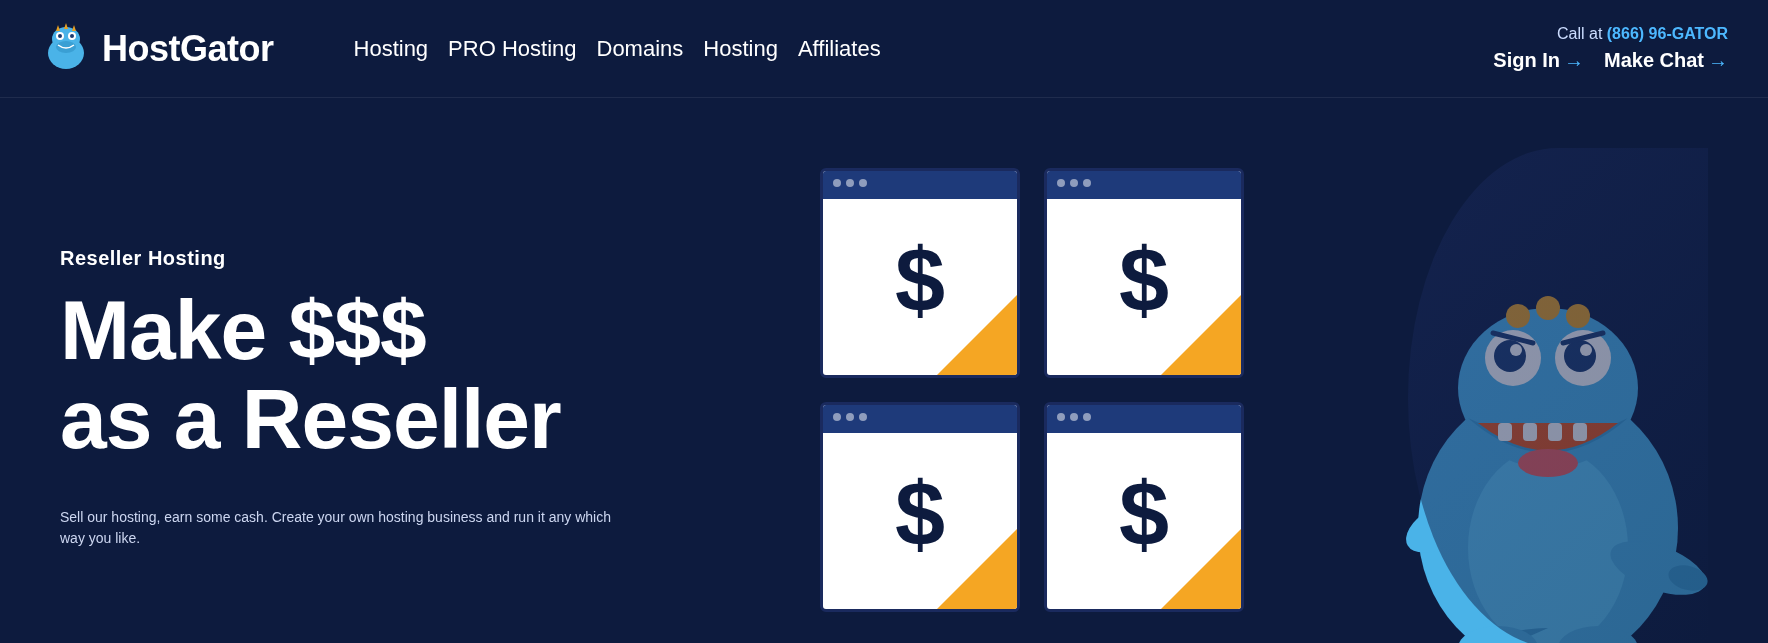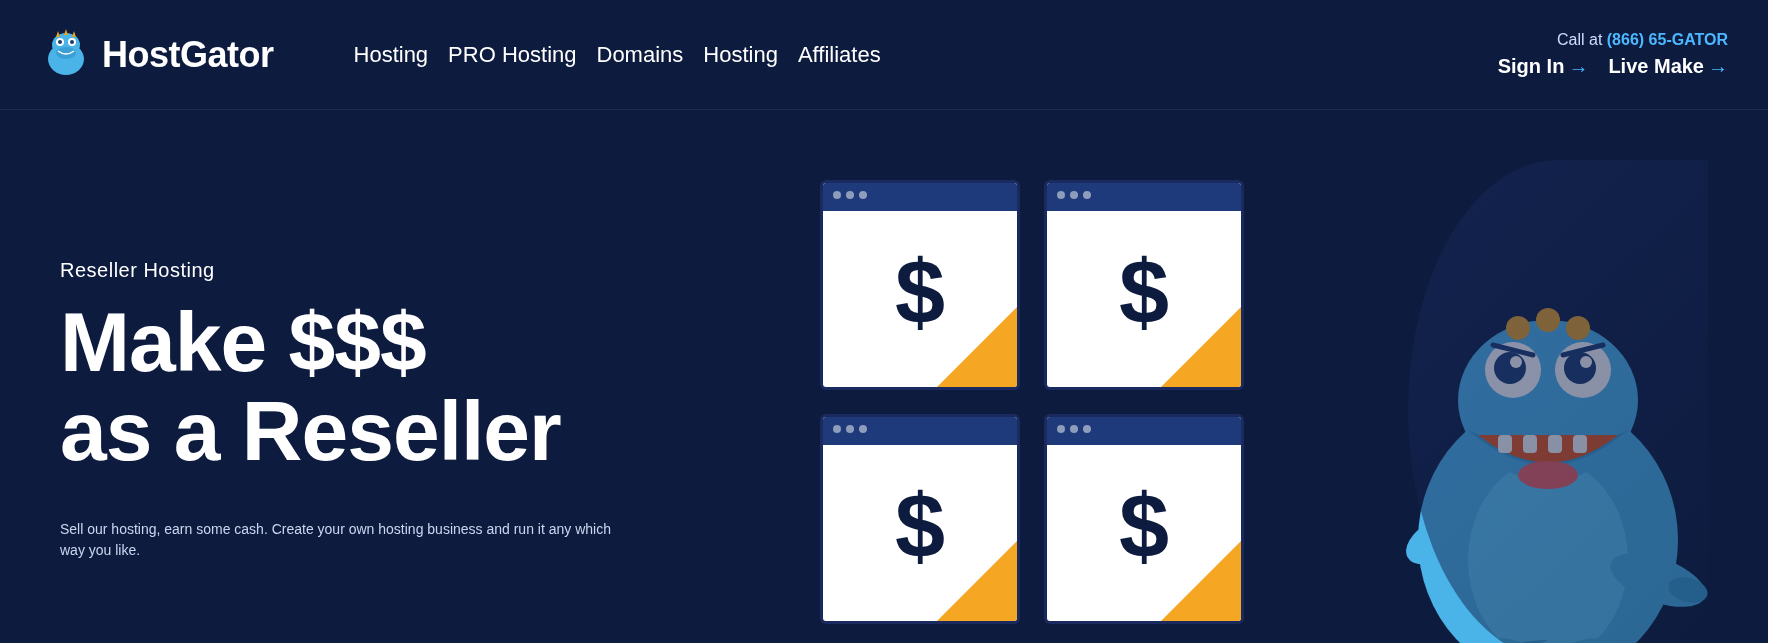--- a/index.html
+++ b/index.html
@@ -12,21 +12,21 @@
       min-height: 643px;
       overflow-x: hidden;
     }
 
     
     header {
       background-color: #0d1b3e;
       display: flex;
       align-items: center;
       padding: 0 40px;
-      height: 110px;
+      height: 98px;
       border-bottom: 1px solid rgba(255,255,255,0.08);
       position: relative;
       z-index: 10;
     }
 
     .logo-area {
       display: flex;
       align-items: center;
       gap: 10px;
       text-decoration: none;
@@ -110,21 +110,21 @@
       overflow: hidden;
     }
 
     .hero-content {
       flex: 0 0 680px;
       z-index: 2;
     }
 
     .hero-subtitle {
       font-size: 20px;
-      font-weight: 400;
+      font-weight: 700;
       color: #ffffff;
       margin-bottom: 16px;
       letter-spacing: 0.5px;
     }
 
     .hero-title {
       font-size: 84px;
       font-weight: 900;
       color: #ffffff;
       line-height: 1.05;
@@ -275,29 +275,29 @@
     <a href="#">Hosting</a>
     <a href="#">PRO Hosting</a>
     <a href="#">Domains</a>
     <a href="#">Hosting</a>
     <a href="#">Affiliates</a>
   </nav>
 
   <div class="header-right">
     <div class="call-text">
       <span>Call at</span>
-      <span class="call-number">(866) 65-GATOR</span>
+      <span class="call-number">(866) 96-GATOR</span>
     </div>
     <div class="header-actions">
       <a href="#" class="header-link">
         <span>Sign In</span>
         <span class="arrow">→</span>
       </a>
       <a href="#" class="header-link">
-        <span>Live Make</span>
+        <span>Make Chat</span>
         <span class="arrow">→</span>
       </a>
     </div>
   </div>
 
 </header>
 
 <section class="hero">
 
   <div class="hero-content">

